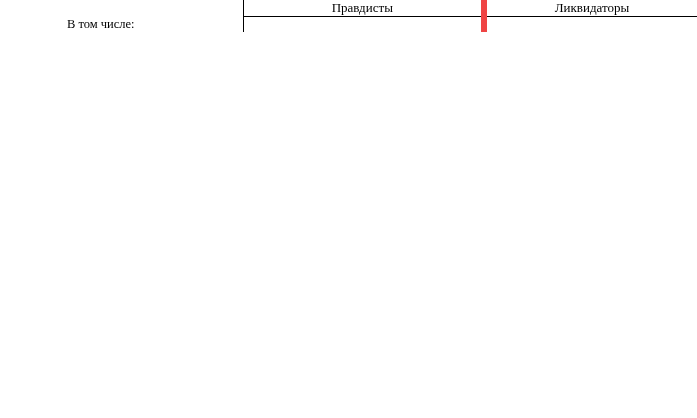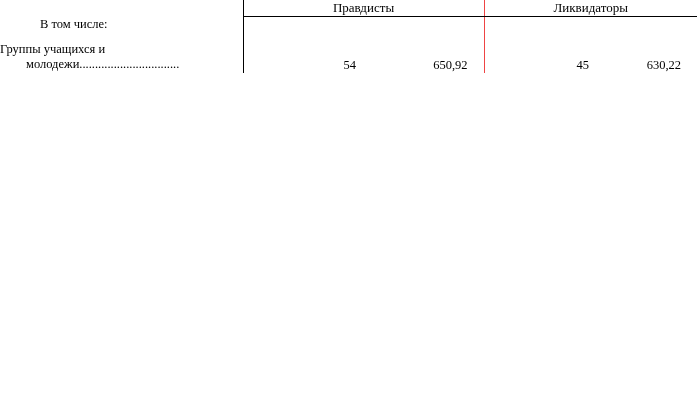--- a/index.html
+++ b/index.html
@@ -33,21 +33,21 @@
   }
   
   col.c-label { width: 243px; }
   col.c-n1 { width: 113px; }
   col.c-s1 { width: 128px; }
   col.c-n2 { width: 105px; }
   col.c-s2 { width: 108px; }
 
   
   .vsep-right { border-right: 1px solid #000; }
-  .vsep-left { border-left: 1px solid #ef4444; }
+  .vsep-left { border-left: 6px solid #ef4444; }
 
   .hdr-group {
     text-align: center;
     font-size: 13px;
     padding: 4px 0 5px 0;
     border-bottom: 1px solid #000;
   }
   .hdr-sub {
     text-align: center;
     font-size: 12.5px;
@@ -78,21 +78,21 @@
     white-space: nowrap;
   }
   .num.wide {
     padding-right: 16px;
   }
   .sub-head {
     padding-top: 9px;
     padding-bottom: 7px;
   }
   .sub-head .ind {
-    padding-left: 40px;
+    padding-left: 67px;
   }
   .two-line {
     line-height: 1.22;
     padding-top: 6px;
     padding-bottom: 3px;
     white-space: normal;
   }
   .total-label {
     text-align: center;
     font-style: italic;
@@ -128,30 +128,20 @@
       <tr>
         <td class="label sub-head vsep-right">
           <span class="ind">В том числе:</span>
         </td>
         <td class="num"></td>
         <td class="num wide"></td>
         <td class="num vsep-left"></td>
         <td class="num wide"></td>
       </tr>
 
-      <tr class="tall">
-        <td class="label two-line vsep-right">
-          <div>Группы учащихся и</div>
-          <div><span class="ind2">молодежи</span><span class="dots">................................</span></div>
-        </td>
-        <td class="num">54</td>
-        <td class="num wide">650,92</td>
-        <td class="num vsep-left">45</td>
-        <td class="num wide">630,22</td>
-      </tr>
 
 
 
 
 
 
     </tbody>
   </table>
 </div>
 

